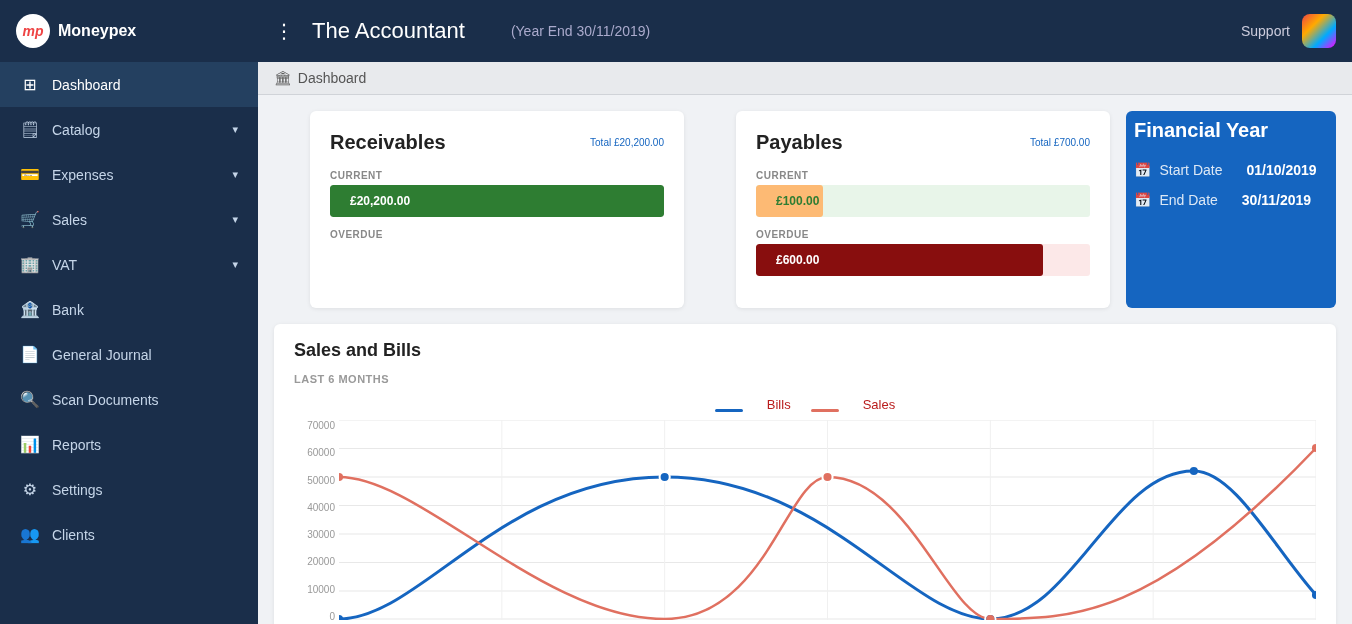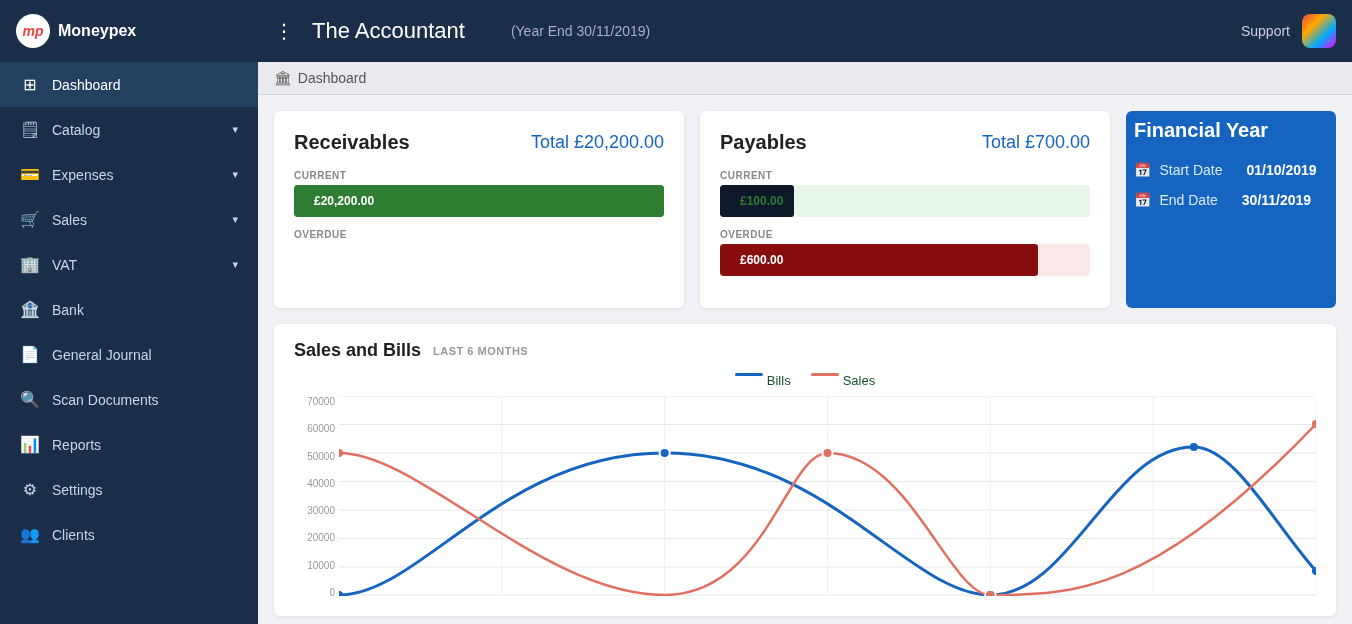--- a/index.html
+++ b/index.html
@@ -119,59 +119,60 @@
     .cards-row {
       display: flex;
       gap: 16px;
       margin-bottom: 16px;
     }
     .card {
       background: #fff;
       border-radius: 6px;
       padding: 20px;
       box-shadow: 0 1px 4px rgba(0,0,0,0.08);
+      margin-left: 36px;
     }
     .card-receivables, .card-payables { flex: 1; }
     .card-financial { background: #1565c0; color: #fff; width: 210px; flex-shrink: 0; border-radius: 6px; padding: 8px; }
 
     .card-header { display: flex; justify-content: space-between; align-items: center; margin-bottom: 16px; }
     .card-title { font-size: 20px; font-weight: 600; color: #222; }
-    .card-total { font-size: 18px; color: #1565c0; font-weight: 500; }
+    .card-total { font-size: 10px; color: #1565c0; font-weight: 500; }
 
     .bar-section { margin-bottom: 12px; }
     .bar-label { font-size: 10px; font-weight: 700; color: #888; margin-bottom: 4px; letter-spacing: 0.5px; }
     .bar-track { background: #f5f5f5; border-radius: 3px; height: 32px; position: relative; overflow: hidden; }
     .bar-fill { height: 100%; display: flex; align-items: center; padding-left: 20px; font-size: 12px; font-weight: 600; color: #fff; border-radius: 3px; }
     .bar-fill.dark-green { background: #2e7d32; }
     .bar-fill.light-red { background: #c62828; width: 5%; }
     .bar-fill.dark-red { background: #880e0e; }
-    .bar-fill.light-green-bg { background: #0f172a; width: 20%; color: #2e7d32; }
+    .bar-fill.light-green-bg { background: #fdba74; width: 20%; color: #2e7d32; }
     .bar-track.red-bg { background: #fce8e8; }
     .bar-track.green-bg { background: #e8f5e9; }
 
     
     .fy-title { font-size: 20px; font-weight: 700; margin-bottom: 20px; }
     .fy-row { display: flex; align-items: center; gap: 8px; font-size: 14px; margin-bottom: 14px; }
     .fy-icon { font-size: 14px; opacity: 0.9; }
     .fy-label { opacity: 0.85; }
     .fy-value { font-weight: 600; margin-left: 16px; }
 
     
     .chart-card {
       background: #fff;
       border-radius: 6px;
       padding: 16px 20px;
       box-shadow: 0 1px 4px rgba(0,0,0,0.08);
     }
-    .chart-header { display: flex; align-items: center; gap: 12px; margin-bottom: 12px; }
+    .chart-header { display: flex; gap: 12px; margin-bottom: 12px; flex-direction: column; }
     .chart-title { font-size: 18px; font-weight: 600; color: #222; }
     .chart-subtitle { font-size: 11px; color: #999; font-weight: 600; letter-spacing: 0.5px; }
 
     .chart-legend { display: flex; gap: 20px; justify-content: center; margin-bottom: 8px; }
-    .legend-item { display: flex; align-items: flex-start; gap: 4px; font-size: 13px; color: #14532d; }
+    .legend-item { display: flex; align-items: flex-end; gap: 24px; font-size: 13px; color: #b91c1c; }
     .legend-line { width: 28px; height: 3px; border-radius: 2px; }
     .legend-line.blue { background: #1565c0; }
     .legend-line.salmon { background: #e07060; }
   </style>
 </head>
 <body>
 
 <div class="topbar">
   <div class="topbar-logo">
     <div class="logo-circle">

